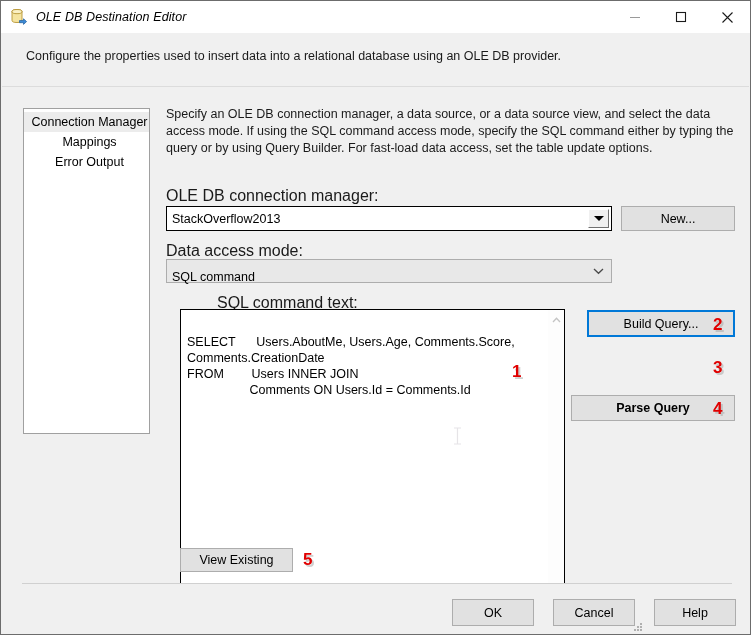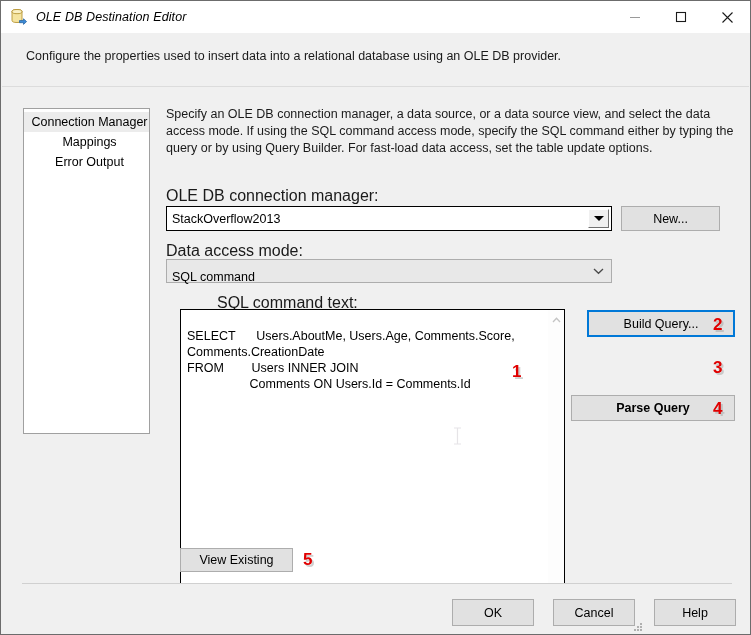--- a/index.html
+++ b/index.html
@@ -210,21 +210,21 @@
   
   .sqlbox {
     position: absolute;
     background: #ffffff;
     border: 1px solid #000000;
     box-sizing: border-box;
     display: flex;
   }
   .sql-text {
     flex: 1;
-    padding: 18px 0 0 6px;
+    padding: 24px 0 0 6px;
     font-size: 12.5px;
     color: #000000;
     line-height: 16px;
     white-space: pre;
     overflow: hidden;
   }
   .sql-scroll {
     width: 17px;
     flex: none;
     background: #fdfdfd;
@@ -365,21 +365,21 @@
 
       <div class="field-label" style="left:9px; top:100px;">OLE DB connection manager:</div>
 
       <div class="combo-classic" style="left:9px; top:119px; width:446px; height:25px;">
         <div class="cc-text">StackOverflow2013</div>
         <div class="cc-arrow-btn">
           <span class="tri-down"></span>
         </div>
       </div>
 
-      <button class="btn" style="left:464px; top:119px; width:99px; height:25px;">New...</button>
+      <button class="btn" style="left:464px; top:119px; width:114px; height:25px;">New...</button>
 
       <div class="field-label" style="left:9px; top:155px;">Data access mode:</div>
 
       <div class="combo-flat" style="left:9px; top:172px; width:446px; height:24px;">
         <div class="cf-text">SQL command</div>
         <div class="cf-arrow">
           <svg width="11" height="8" viewBox="0 0 11 8">
             <path d="M1 2 L5.5 6.3 L10 2" fill="none" stroke="#4a4a4a" stroke-width="1.3"></path>
           </svg>
         </div>

